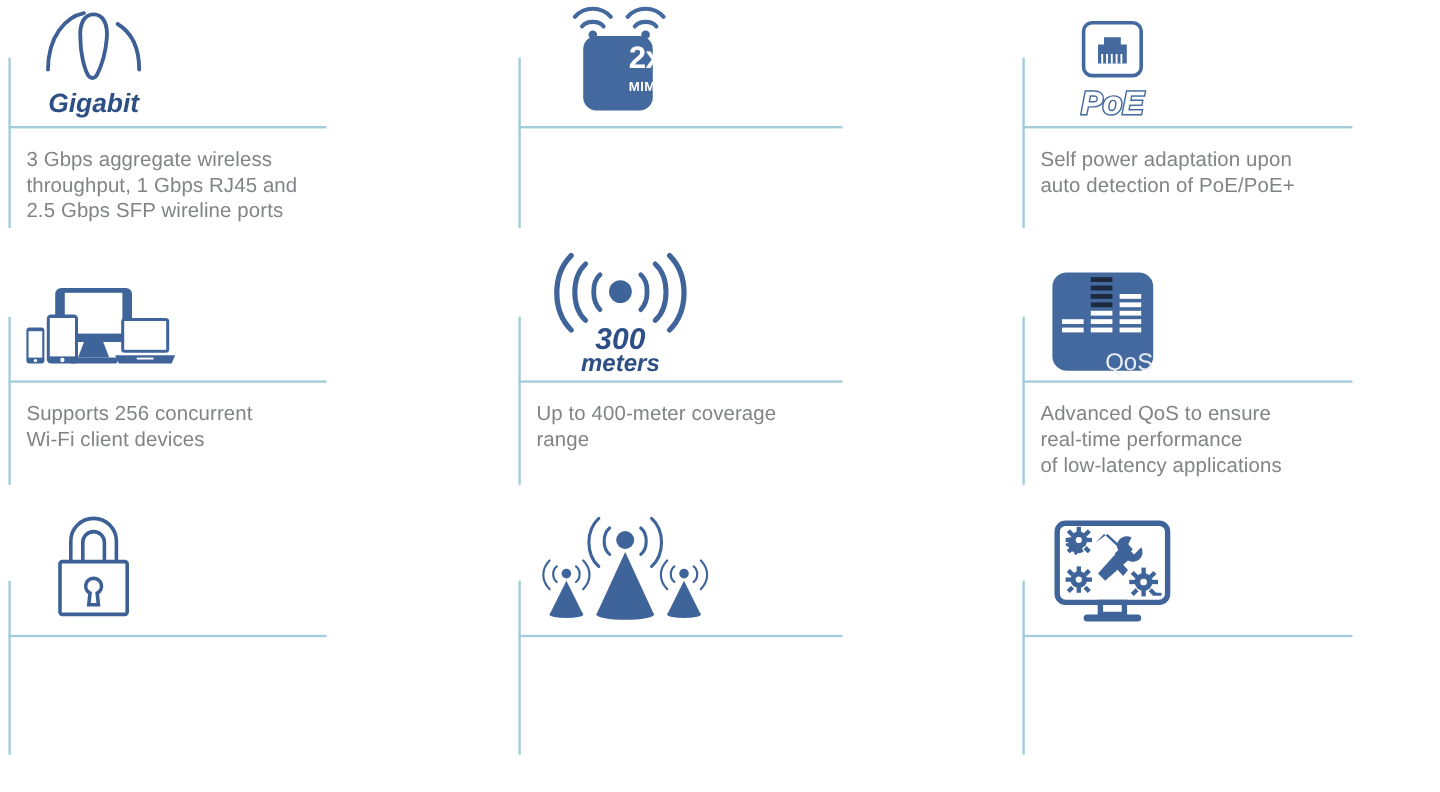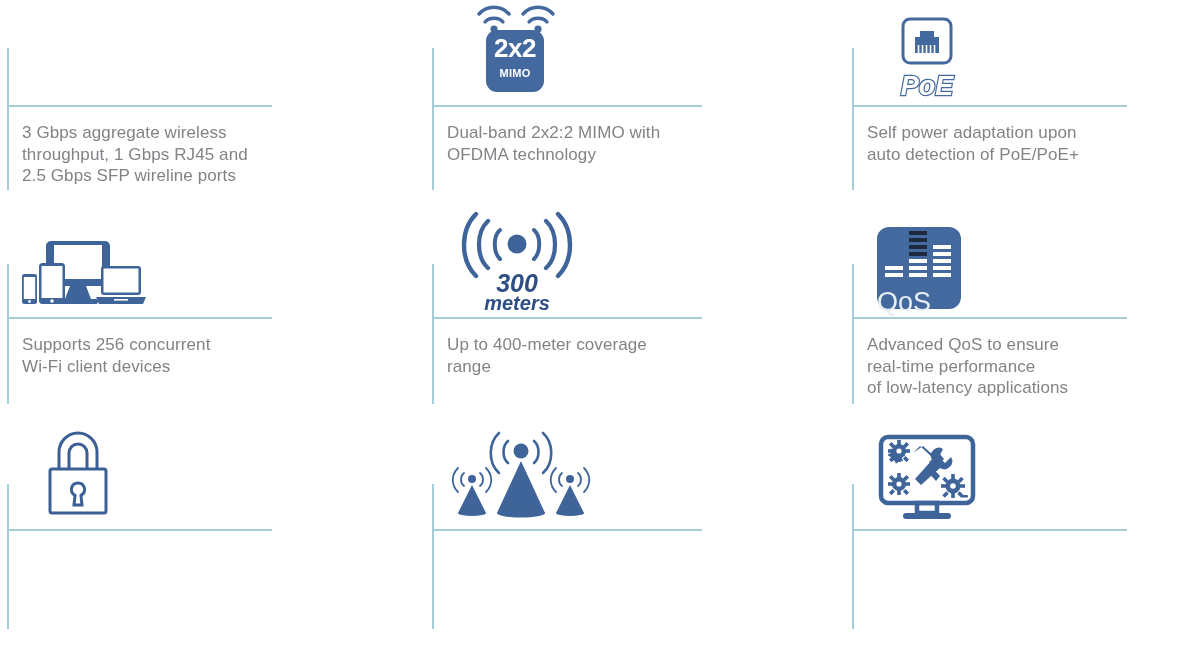--- a/index.html
+++ b/index.html
@@ -60,21 +60,21 @@
 
   
   .giga { width: 120px; height: 100px; }
 
   
   .mimo-wrap { width: 110px; height: 103px; position: relative; margin-left: 22px; }
   .mimo-box {
     position: absolute; left: 21px; top: 28px;
     width: 58px; height: 62px;
     background: #43699f; border-radius: 11px;
-    color: #fff; text-align: center;
+    color: #fff;  padding-left: 38px;
   }
   .mimo-big { font-size: 26px; font-weight: bold; line-height: 36px; letter-spacing: -0.5px; }
   .mimo-small { font-size: 11px; font-weight: bold; line-height: 14px; letter-spacing: 0.3px; }
 
   
   .poe-wrap { width: 100px; height: 100px; position: relative; margin-left: 14px; }
 
   
   .dev { width: 140px; height: 80px; }
 
@@ -83,39 +83,51 @@
 
   
   .qos-wrap { width: 90px; height: 90px; position: relative; margin-left: 14px; }
   .qos-box {
     position: absolute; left: 0; top: 0;
     width: 84px; height: 82px;
     background: #43699f; border-radius: 12px;
   }
   .qos-label {
     position: absolute; left: 0; bottom: 4px; width: 84px;
-    text-align: left; color: #e9eef5;
-    font-size: 27px; line-height: 22px;
+    text-align: right; color: #e9eef5;
+    font-size: 20px; line-height: 22px;
   }
 
   
   .lock { width: 100px; height: 100px; margin-left: 10px; }
 
   
   .ant { width: 148px; height: 100px; margin-left: 4px; }
 
   
   .ctrl { width: 108px; height: 96px; margin-left: 10px; }
 </style>
 </head>
 <body>
 
 <div class="grid">
 
   <div class="cell c1 r1">
+    <div class="icon-zone">
+      <div class="icon-box">
+        <svg class="giga" viewBox="0 0 120 100">
+          <g fill="none" stroke="#3c5f95" stroke-width="3.2" stroke-linecap="round">
+            <path d="M22 58 C22 30 37 14 52 11"></path>
+            <path d="M98 58 C98 38 90 26 80 20"></path>
+          </g>
+          <path d="M60 12 C68 12 72 20 71 32 C70 44 66 56 63 62 C61 66 57 66 55 62 C52 56 49 44 49 32 C48 20 52 12 60 12 Z" fill="none" stroke="#3c5f95" stroke-width="3.2" stroke-linejoin="round"></path>
+          <text x="60" y="93" text-anchor="middle" fill="#2e4f86" font-family="'Liberation Sans', sans-serif" font-size="22" font-weight="bold" font-style="italic">Gigabit</text>
+        </svg>
+      </div>
+    </div>
     <div class="divider-v"></div>
     <div class="divider-h"></div>
     <div class="body-text">3 Gbps aggregate wireless
 throughput, 1 Gbps RJ45 and
 2.5 Gbps SFP wireline ports</div>
   </div>
 
   <div class="cell c2 r1">
     <div class="icon-zone">
       <div class="icon-box mimo-wrap">
@@ -130,22 +142,20 @@
           <circle cx="73" cy="27" r="3.6" fill="#43699f"></circle>
         </svg>
         <div class="mimo-box">
           <div class="mimo-big">2x2</div>
           <div class="mimo-small">MIMO</div>
         </div>
       </div>
     </div>
     <div class="divider-v"></div>
     <div class="divider-h"></div>
-    <div class="body-text">Dual-band 2x2:2 MIMO with
-OFDMA technology</div>
   </div>
 
   <div class="cell c3 r1">
     <div class="icon-zone">
       <div class="icon-box poe-wrap">
         <svg width="100" height="100" viewBox="0 0 100 100">
           <rect x="26" y="14" width="48" height="44" rx="7" ry="7" fill="none" stroke="#43699f" stroke-width="3"></rect>
           <path d="M38 48 L38 32 L43 32 L43 26 L57 26 L57 32 L62 32 L62 48 Z" fill="#43699f"></path>
           <g stroke="#ffffff" stroke-width="1.6">
             <line x1="41.5" y1="40" x2="41.5" y2="48"></line>

